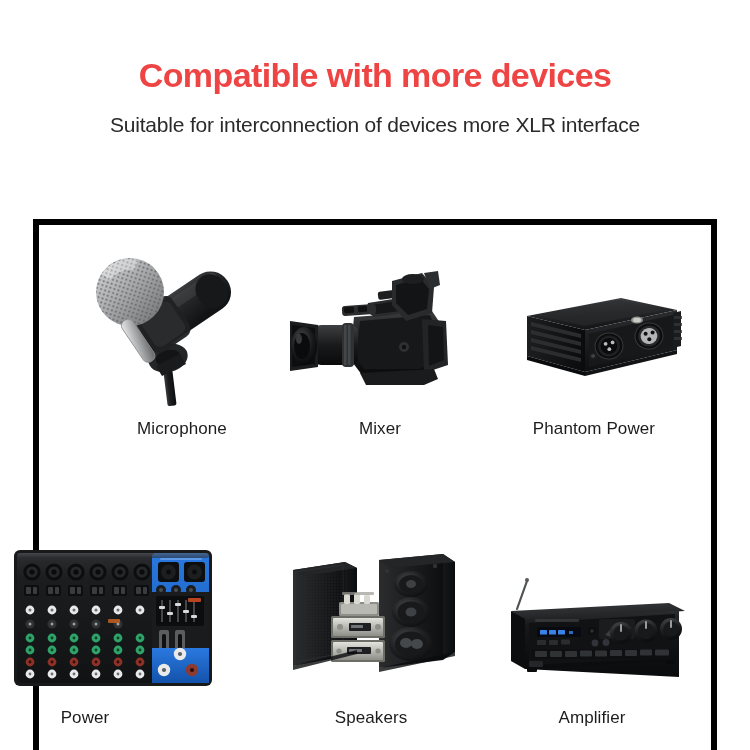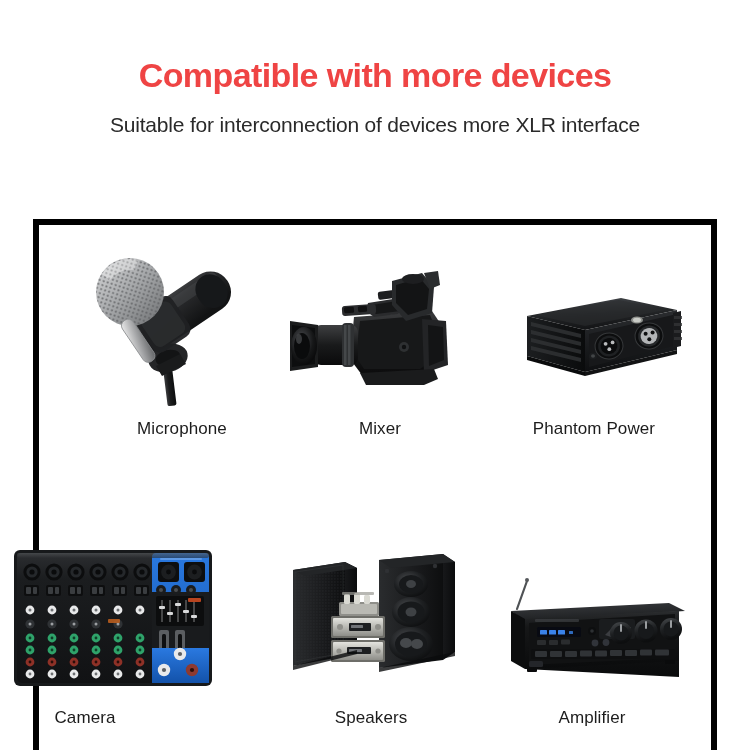--- a/index.html
+++ b/index.html
@@ -544,21 +544,21 @@
             <circle cx="170" cy="112" r="6.2" fill="#e9eaeb"></circle>
               <circle cx="170" cy="112" r="2.1" fill="#5c5f62"></circle>
             <circle cx="154" cy="128" r="6.2" fill="#e9eaeb"></circle>
               <circle cx="154" cy="128" r="2.1" fill="#5c5f62"></circle>
             <circle cx="182" cy="128" r="6.2" fill="#8d3a31"></circle>
               <circle cx="182" cy="128" r="2.1" fill="#2a0d09"></circle>
 
             <rect x="150" y="16" width="42" height="2" rx="1" fill="#ffffff" opacity="0.25"></rect>
           </svg>
         </div>
-        <div class="caption cap-mixer">Camera</div>
+        <div class="caption cap-mixer">Power</div>
       </div>
 
       <div class="cell row2">
         <div class="art">
           <svg class="art-speakers" width="180" height="135" viewBox="0 0 180 135">
             <defs>
               <linearGradient id="gSpkFront" x1="0" y1="0" x2="1" y2="0">
                 <stop offset="0%" stop-color="#2a2c2e"></stop>
                 <stop offset="60%" stop-color="#191a1c"></stop>
                 <stop offset="100%" stop-color="#0d0e0f"></stop>

